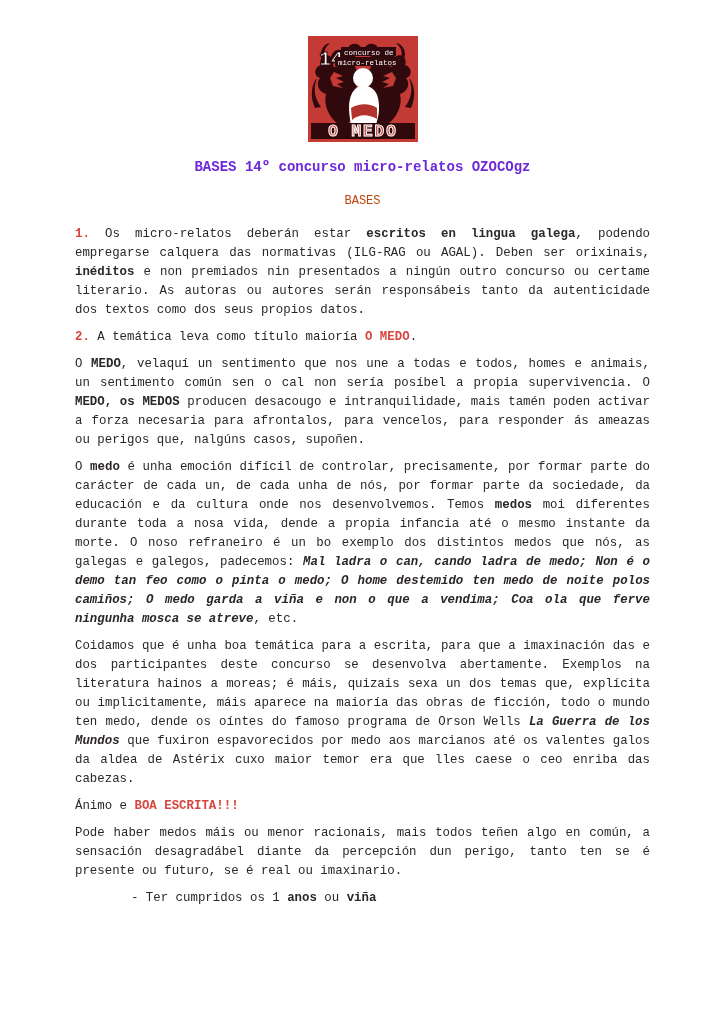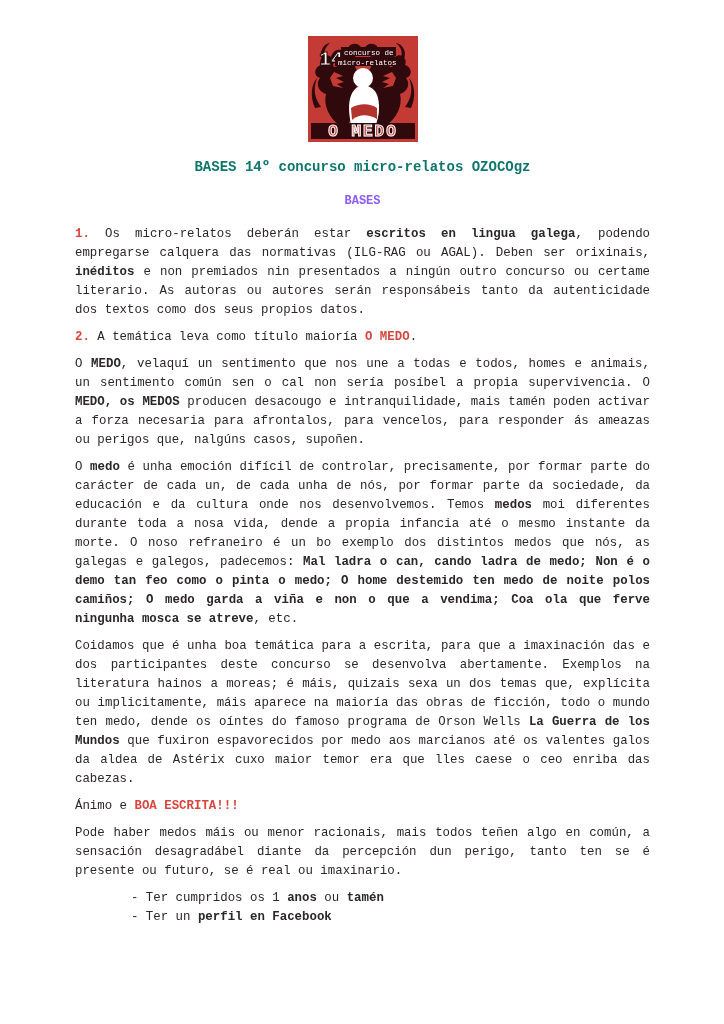--- a/index.html
+++ b/index.html
@@ -4,35 +4,35 @@
 <style>
   html,body{margin:0;padding:0;background:#e9e9e9;}
   .page{
     width:724px;height:1024px;margin:0 auto;background:#ffffff;
     font-family:"Liberation Mono","DejaVu Sans Mono",monospace;
     color:#2b2627;box-sizing:border-box;
     padding:36px 74px 0 75px;position:relative;overflow:hidden;
   }
   .logo-wrap{text-align:center;height:106px;margin:0;}
   .title{
-    color:#0f766e;font-size:14px;font-weight:700;text-align:center;
+    color:#6d28d9;font-size:14px;font-weight:700;text-align:center;
     margin:16px 0 0;line-height:18px;letter-spacing:0;
   }
   .subtitle{
-    color:#8b5cf6;font-size:12px;font-weight:700;text-align:center;
-    margin:17px 0 16px;line-height:16px;
+    color:#c2410c;font-size:12px;font-weight:400;text-align:center;
+    margin:17px 0 0;line-height:16px;
   }
-  .doc-body{}
+  .doc-body{margin-top:16px;}
   .para{
     font-size:12.4px;line-height:19px;text-align:justify;
     margin:0 0 8px;word-spacing:0;
   }
   .para.bullet{margin:0 0 0 56px;text-align:left;}
   .run.b{font-weight:700;text-align:center;}
-  .run.i{}
+  .run.i{font-style:italic;}
   .run.red{color:#d7453e;}
   svg text{font-family:"Liberation Mono","DejaVu Sans Mono",monospace;}
 </style>
 </head>
 <body>
 
 <div class="page">
 
   <div class="logo-wrap">
     <svg width="110" height="106" viewBox="0 0 110 106" aria-hidden="true">
@@ -81,17 +81,16 @@
   <h2 class="subtitle">BASES</h2>
 
   <main class="doc-body">
       <p class="para"><span class="run b red">1.</span><span class="run"> Os micro-relatos deberán estar </span><span class="run b">escritos en lingua galega</span><span class="run">, podendo empregarse calquera das normativas (ILG-RAG ou AGAL). Deben ser orixinais, </span><span class="run b">inéditos</span><span class="run"> e non premiados nin presentados a ningún outro concurso ou certame literario. As autoras ou autores serán responsábeis tanto da autenticidade dos textos como dos seus propios datos.</span></p>
       <p class="para"><span class="run b red">2.</span><span class="run"> A temática leva como título maioría </span><span class="run b red">O MEDO</span><span class="run">.</span></p>
       <p class="para"><span class="run">O </span><span class="run b">MEDO</span><span class="run">, velaquí un sentimento que nos une a todas e todos, homes e animais, un sentimento común sen o cal non sería posíbel a propia supervivencia. O </span><span class="run b">MEDO, os MEDOS</span><span class="run"> producen desacougo e intranquilidade, mais tamén poden activar a forza necesaria para afrontalos, para vencelos, para responder ás ameazas ou perigos que, nalgúns casos, supoñen.</span></p>
       <p class="para"><span class="run">O </span><span class="run b">medo</span><span class="run"> é unha emoción difícil de controlar, precisamente, por formar parte do carácter de cada un, de cada unha de nós, por formar parte da sociedade, da educación e da cultura onde nos desenvolvemos. Temos </span><span class="run b">medos</span><span class="run"> moi diferentes durante toda a nosa vida, dende a propia infancia até o mesmo instante da morte. O noso refraneiro é un bo exemplo dos distintos medos que nós, as galegas e galegos, padecemos: </span><span class="run b i">Mal ladra o can, cando ladra de medo; Non é o demo tan feo como o pinta o medo; O home destemido ten medo de noite polos camiños; O medo garda a viña e non o que a vendima; Coa ola que ferve ningunha mosca se atreve</span><span class="run">, etc.</span></p>
       <p class="para"><span class="run">Coidamos que é unha boa temática para a escrita, para que a imaxinación das e dos participantes deste concurso se desenvolva abertamente. Exemplos na literatura hainos a moreas; é máis, quizais sexa un dos temas que, explícita ou implicitamente, máis aparece na maioría das obras de ficción, todo o mundo ten medo, dende os oíntes do famoso programa de Orson Wells </span><span class="run b i">La Guerra de los Mundos</span><span class="run"> que fuxiron espavorecidos por medo aos marcianos até os valentes galos da aldea de Astérix cuxo maior temor era que lles caese o ceo enriba das cabezas.</span></p>
       <p class="para"><span class="run">Ánimo e </span><span class="run b red">BOA ESCRITA!!!</span></p>
       <p class="para"><span class="run">Pode haber medos máis ou menor racionais, mais todos teñen algo en común, a sensación desagradábel diante da percepción dun perigo, tanto ten se é presente ou futuro, se é real ou imaxinario.</span></p>
-      <p class="para bullet"><span class="run">- Ter cumpridos os 1 </span><span class="run b">anos</span><span class="run"> ou </span><span class="run b">tamén</span></p>
-      <p class="para bullet"><span class="run">- Ter un </span><span class="run b">perfil en Facebook</span></p>
+      <p class="para bullet"><span class="run">- Ter cumpridos os 1 </span><span class="run b">anos</span><span class="run"> ou </span><span class="run b">viña</span></p>
     </main>
 
 </div>
 
 </body></html>

